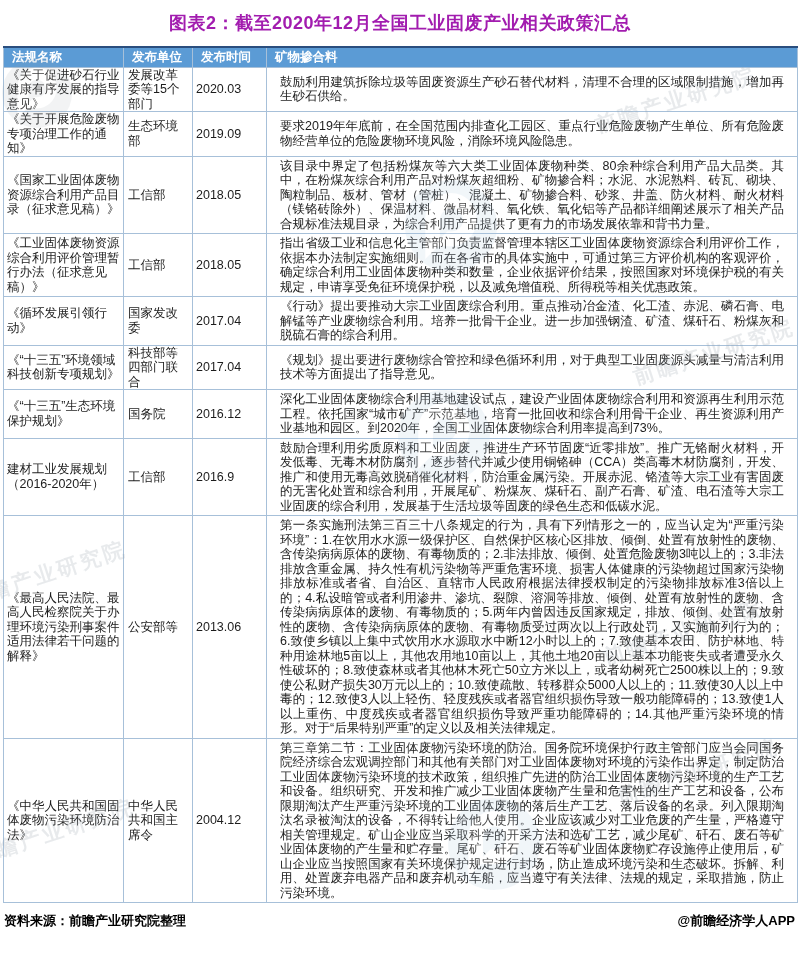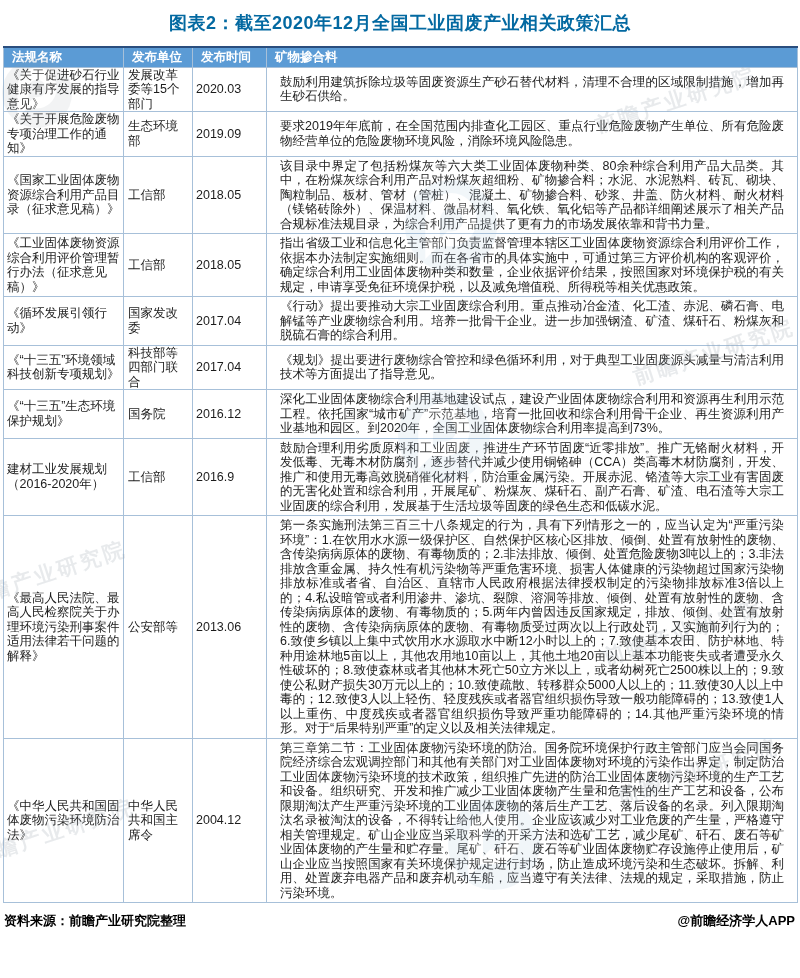--- a/index.html
+++ b/index.html
@@ -5,21 +5,21 @@
   :root{
     --header-bg:#5B9BD5; --header-text:#FFFFFF; --border:#A7C0D9;
     --top-border:#2A4E7E; --body-text:#1C1C1C; --wm-text:#98A4AE; --wm-logo:#AFC9E0;
   }
   *{box-sizing:border-box; margin:0; padding:0;}
   html,body{background:#ffffff;}
   body{width:800px; height:978px; overflow:hidden;
        font-family:"Liberation Sans","DejaVu Sans",sans-serif; color:#000;}
   .page{position:relative; width:800px; height:978px; overflow:hidden;}
   .title{padding-top:11px; text-align:center; font-size:18px; font-weight:700;
-         letter-spacing:0.5px; color:#0369a1;}
+         letter-spacing:0.5px; color:#a21caf;}
   table.policy{width:794px; margin:11px 3px 0 3px; border-collapse:collapse;
          table-layout:fixed; font-size:12.5px; line-height:1.16;}
   table.policy{border-top:2px solid var(--top-border);}
   th{background:var(--header-bg); color:var(--header-text); font-weight:700;
      text-align:left; padding:2px 8px; border:1px solid var(--border); font-size:12.5px;}
   td{border:1px solid var(--border); padding:0 3px; vertical-align:middle;
      color:var(--body-text); word-break:break-all;}
   td.c0{text-align:left;}
   td.c1{text-align:left; padding-left:4px;}
   td.c2{text-align:left; padding-right:6px; white-space:nowrap;}

